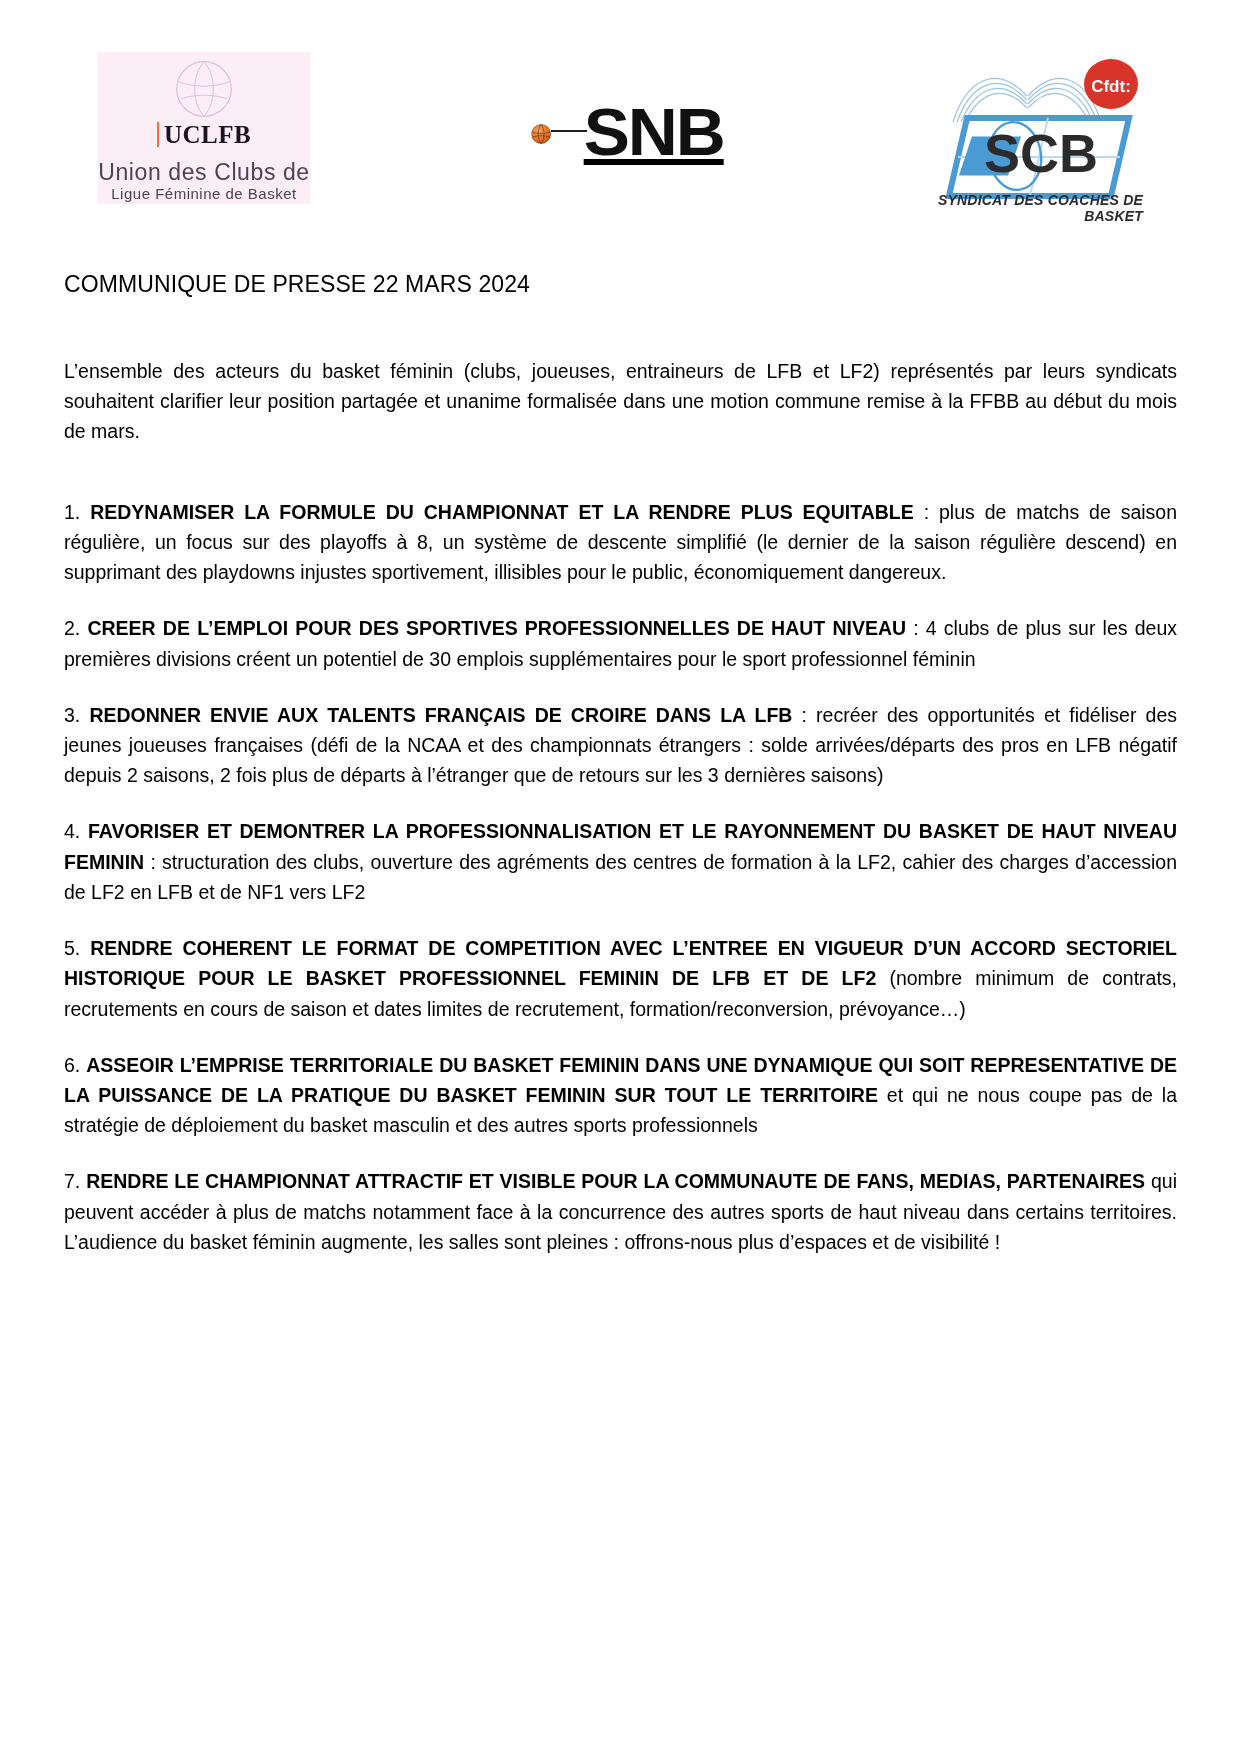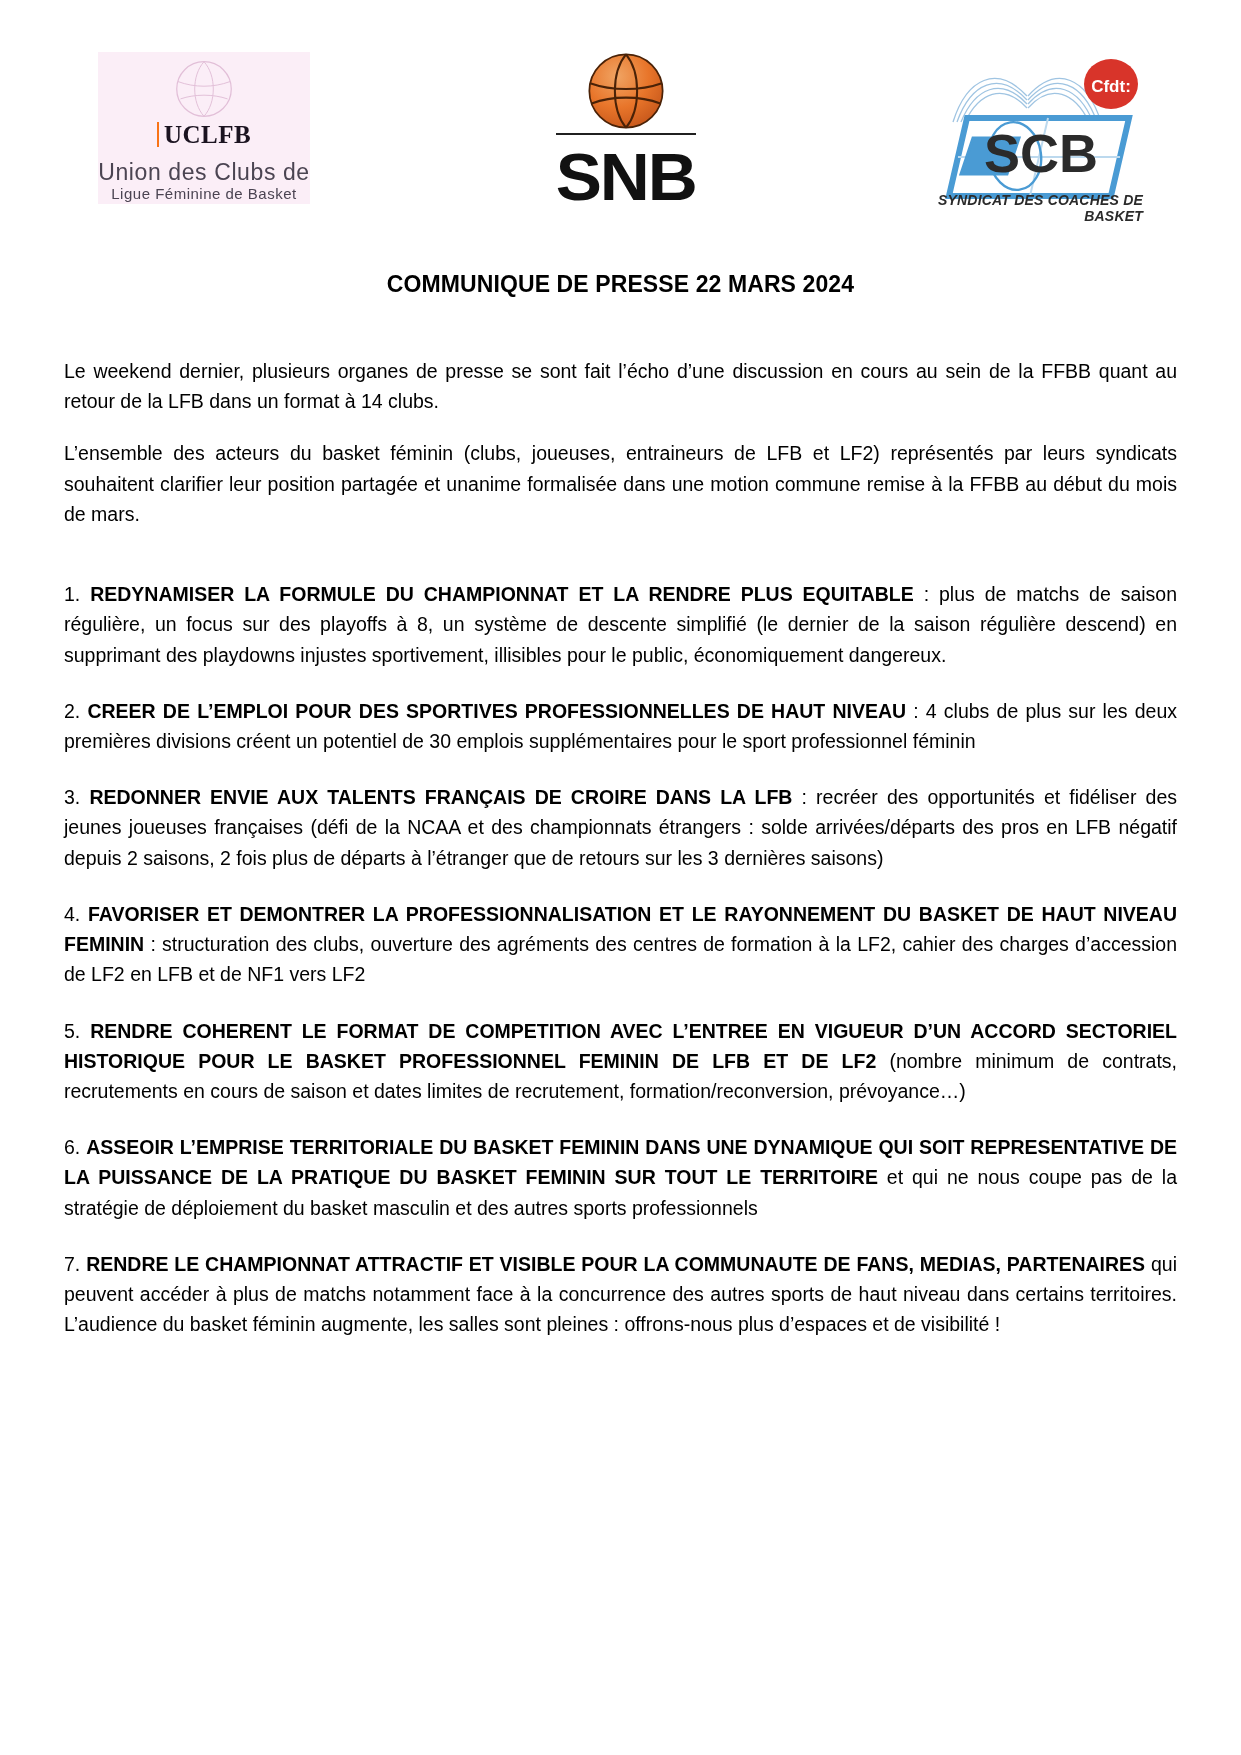--- a/index.html
+++ b/index.html
@@ -54,24 +54,25 @@
   }
   .uclfb-sub1 { font-size: 23px; color: #4b4452; letter-spacing: 0.6px; margin-top: 12px; line-height: 1.15; }
   .uclfb-sub2 { font-size: 15px; color: #4b4452; letter-spacing: 0.5px; line-height: 1.15; }
 
   
   .snb {
     width: 190px;
     height: 158px;
     position: relative;
     display: flex;
-    flex-direction: column;
+    flex-direction: row;
     align-items: center;
-    justify-content: space-between;
+    justify-content: flex-start;
     margin-left: 26px;
+    text-decoration: underline;
   }
   .snb-ball { width: 78px; height: 78px; margin-bottom: -6px; }
   .snb-rule { width: 140px; height: 2px; background: #202020; }
   .snb-text {
     font-family: "Liberation Sans", sans-serif;
     font-weight: bold;
     font-size: 66px;
     letter-spacing: -2px;
     line-height: 0.98;
     color: #111111;
@@ -80,22 +81,22 @@
   }
 
   
   .scb { width: 228px; height: 170px; position: relative; }
 
   
   .doc { padding: 0 2px; }
 
   h1.main-title {
     font-size: 23px;
-    font-weight: bold;
-    text-align: center;
+    font-weight: normal;
+    text-align: left;
     letter-spacing: 0.1px;
     margin: 36px 0 0 0;
   }
 
   .subtitle-block {
     margin-top: 62px;
     text-align: center;
   }
   .subtitle-line {
     font-size: 21.5px;
@@ -195,21 +196,20 @@
     </div>
 
   </div>
 
   <div class="doc">
 
     <h1 class="main-title">COMMUNIQUE DE PRESSE 22 MARS 2024</h1>
 
 
     <div class="intro">
-      <p class="para">Le weekend dernier, plusieurs organes de presse se sont fait l’écho d’une discussion en cours au sein de la FFBB quant au retour de la LFB dans un format à 14 clubs.</p>
       <p class="para last">L’ensemble des acteurs du basket féminin (clubs, joueuses, entraineurs de LFB et LF2) représentés par leurs syndicats souhaitent clarifier leur position partagée et unanime formalisée dans une motion commune remise à la FFBB au début du mois de mars.</p>
     </div>
 
     <div class="items" id="items-list">
         <p class="item"><span class="num">1. </span><b>REDYNAMISER LA FORMULE DU CHAMPIONNAT ET LA RENDRE PLUS EQUITABLE</b><span> : plus de matchs de saison régulière, un focus sur des playoffs à 8, un système de descente simplifié (le dernier de la saison régulière descend) en supprimant des playdowns injustes sportivement, illisibles pour le public, économiquement dangereux.</span></p>
         <p class="item"><span class="num">2. </span><b>CREER DE L’EMPLOI POUR DES SPORTIVES PROFESSIONNELLES DE HAUT NIVEAU</b><span> : 4 clubs de plus sur les deux premières divisions créent un potentiel de 30 emplois supplémentaires pour le sport professionnel féminin</span></p>
         <p class="item"><span class="num">3. </span><b>REDONNER ENVIE AUX TALENTS FRANÇAIS DE CROIRE DANS LA LFB</b><span> : recréer des opportunités et fidéliser des jeunes joueuses françaises (défi de la NCAA et des championnats étrangers : solde arrivées/départs des pros en LFB négatif depuis 2 saisons, 2 fois plus de départs à l’étranger que de retours sur les 3 dernières saisons)</span></p>
         <p class="item"><span class="num">4. </span><b>FAVORISER ET DEMONTRER LA PROFESSIONNALISATION ET LE RAYONNEMENT DU BASKET DE HAUT NIVEAU FEMININ</b><span> : structuration des clubs, ouverture des agréments des centres de formation à la LF2, cahier des charges d’accession de LF2 en LFB et de NF1 vers LF2</span></p>
         <p class="item"><span class="num">5. </span><b>RENDRE COHERENT LE FORMAT DE COMPETITION AVEC L’ENTREE EN VIGUEUR D’UN ACCORD SECTORIEL HISTORIQUE POUR LE BASKET PROFESSIONNEL FEMININ DE LFB ET DE LF2</b><span> (nombre minimum de contrats, recrutements en cours de saison et dates limites de recrutement, formation/reconversion, prévoyance…)</span></p>
         <p class="item"><span class="num">6. </span><b>ASSEOIR L’EMPRISE TERRITORIALE DU BASKET FEMININ DANS UNE DYNAMIQUE QUI SOIT REPRESENTATIVE DE LA PUISSANCE DE LA PRATIQUE DU BASKET FEMININ SUR TOUT LE TERRITOIRE</b><span> et qui ne nous coupe pas de la stratégie de déploiement du basket masculin et des autres sports professionnels</span></p>

